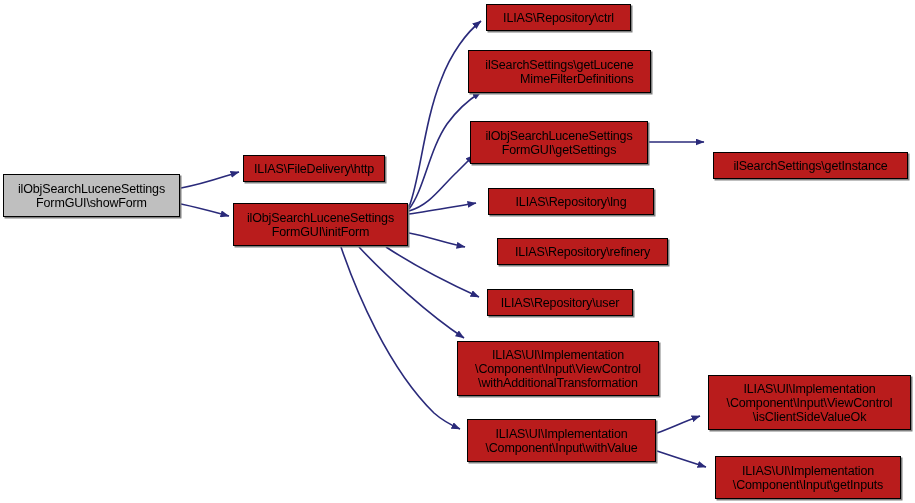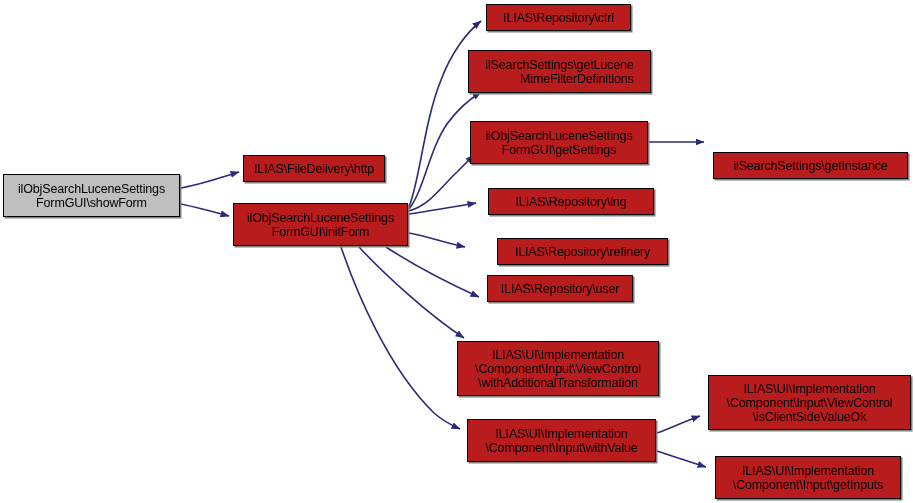--- a/index.html
+++ b/index.html
@@ -79,21 +79,21 @@
       <div class="node" style="left: 233px; top: 203px; width: 175px; height: 43px;"><span>ilObjSearchLuceneSettings
 FormGUI\initForm</span></div>
       <div class="node" style="left: 486px; top: 4px; width: 145px; height: 27px;"><span>ILIAS\Repository\ctrl</span></div>
       <div class="node" style="left: 468px; top: 50px; width: 183px; height: 43px; text-align: right;"><span>ilSearchSettings\getLucene
 MimeFilterDefinitions</span></div>
       <div class="node" style="left: 470px; top: 121px; width: 178px; height: 43px;"><span>ilObjSearchLuceneSettings
 FormGUI\getSettings</span></div>
       <div class="node" style="left: 713px; top: 129px; width: 195px; height: 27px; margin-top: 23px;"><span>ilSearchSettings\getInstance</span></div>
       <div class="node" style="left: 488px; top: 188px; width: 166px; height: 27px;"><span>ILIAS\Repository\lng</span></div>
       <div class="node" style="left: 473px; top: 238px; width: 171px; height: 27px; margin-left: 24px;"><span>ILIAS\Repository\refinery</span></div>
-      <div class="node" style="left: 487px; top: 275px; width: 146px; height: 27px;"><span>ILIAS\Repository\user</span></div>
+      <div class="node" style="left: 487px; top: 289px; width: 146px; height: 27px;"><span>ILIAS\Repository\user</span></div>
       <div class="node" style="left: 457px; top: 341px; width: 202px; height: 55px;"><span>ILIAS\UI\Implementation
 \Component\Input\ViewControl
 \withAdditionalTransformation</span></div>
       <div class="node" style="left: 467px; top: 419px; width: 189px; height: 43px;"><span>ILIAS\UI\Implementation
 \Component\Input\withValue</span></div>
       <div class="node" style="left: 708px; top: 375px; width: 203px; height: 55px;"><span>ILIAS\UI\Implementation
 \Component\Input\ViewControl
 \isClientSideValueOk</span></div>
       <div class="node" style="left: 715px; top: 456px; width: 186px; height: 43px;"><span>ILIAS\UI\Implementation
 \Component\Input\getInputs</span></div>

